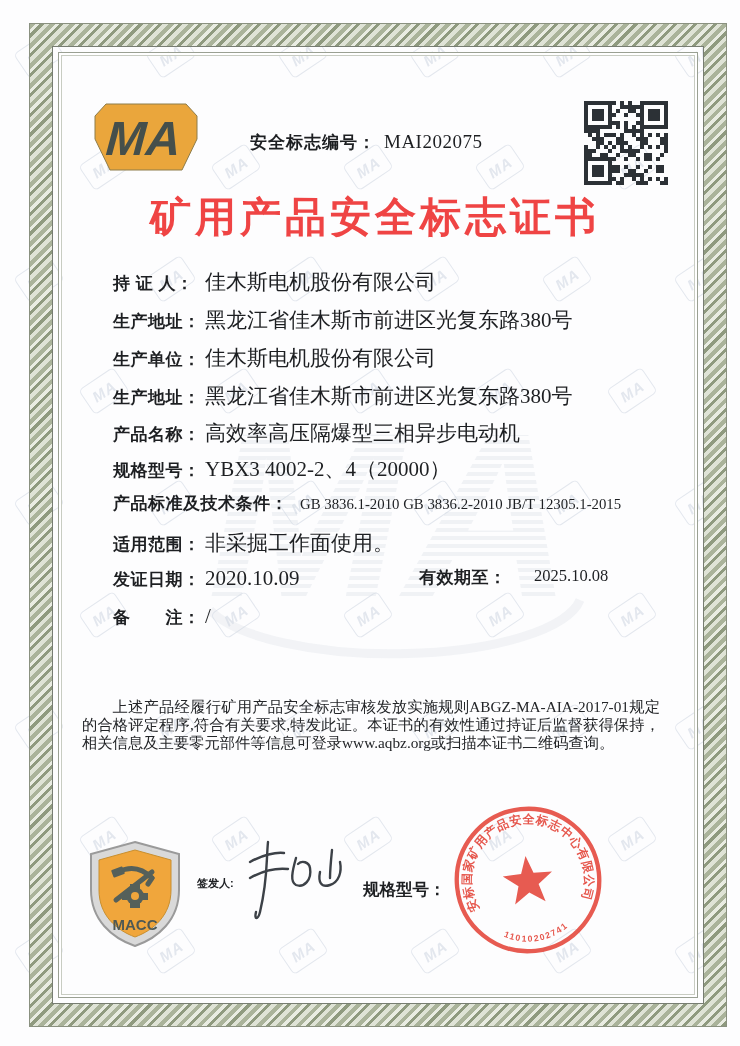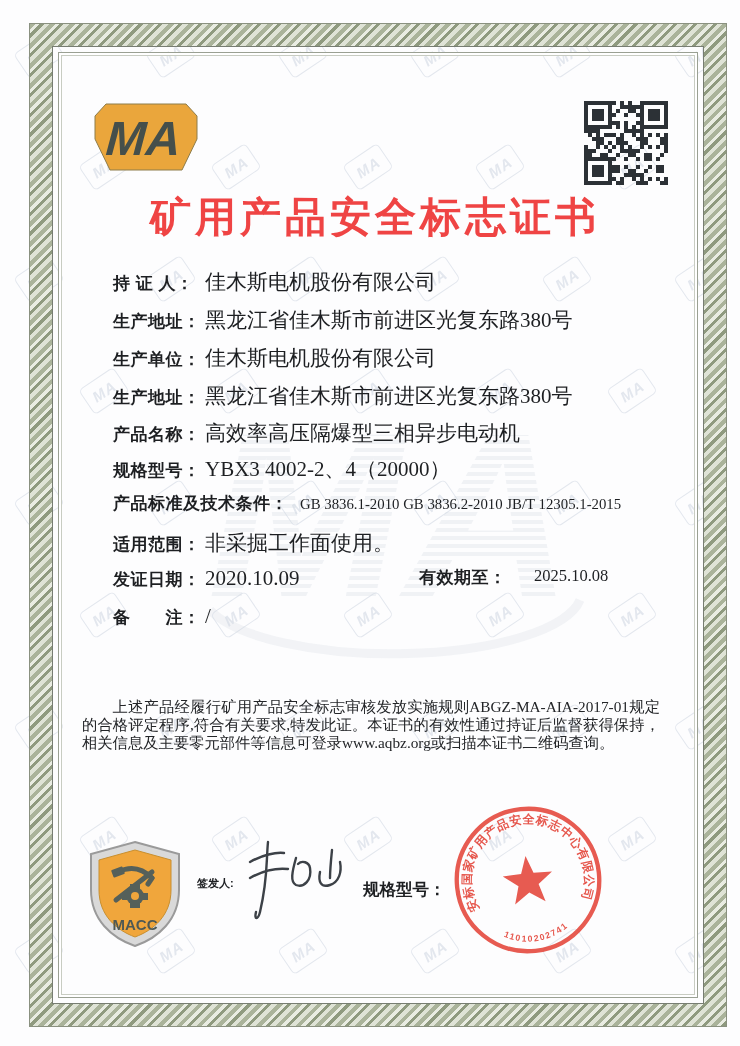--- a/index.html
+++ b/index.html
@@ -116,20 +116,24 @@
   <div class="frame"></div>
   <div class="frame-inner"></div>
 
   <div class="content">
 
     <svg class="abs svg-box" style="left:94px;top:103px" width="104" height="68" viewBox="0 0 104 68">
       <polygon points="12,1 92,1 103,13 103,36 88,67 16,67 1,36 1,13" fill="#EAA63C" stroke="#8d7c4a" stroke-width="1"></polygon>
       <text x="52" y="52" text-anchor="middle" font-size="48" font-weight="900" font-style="italic" font-family="Liberation Sans, sans-serif" fill="#454F4B" transform="skewX(-4)">MA</text>
     </svg>
 
+    <div class="abs num-line">
+      <span class="num-label">安全标志编号：</span>
+      <span class="num-value">MAI202075</span>
+    </div>
 
     <div class="abs qr-box" id="qr">
         <div class="qr-on"></div>
         <div class="qr-on"></div>
         <div class="qr-on"></div>
         <div class="qr-on"></div>
         <div class="qr-on"></div>
         <div class="qr-on"></div>
         <div class="qr-on"></div>
         <div class="qr-on"></div>

